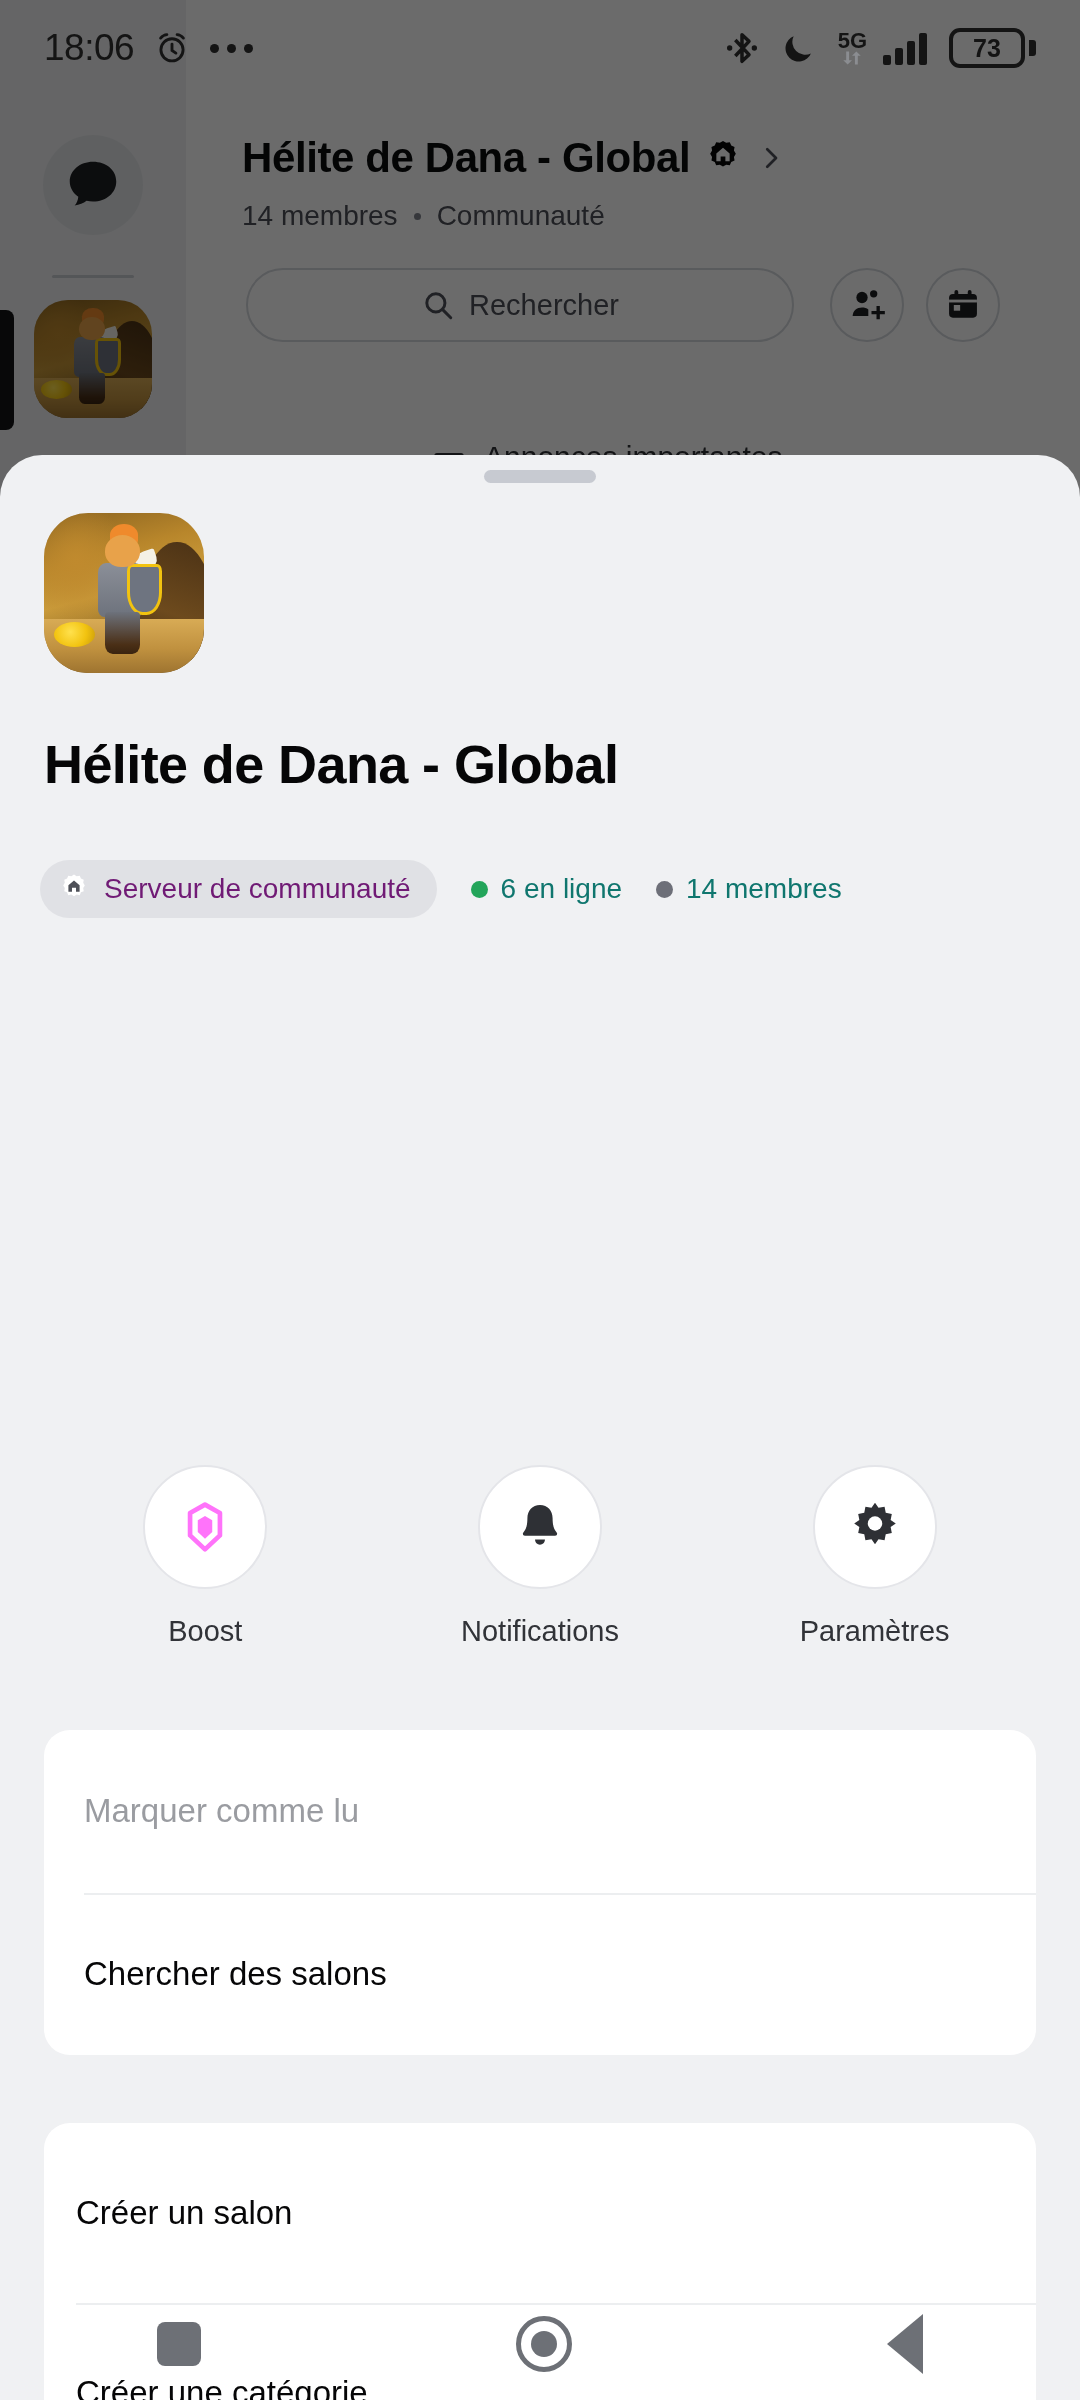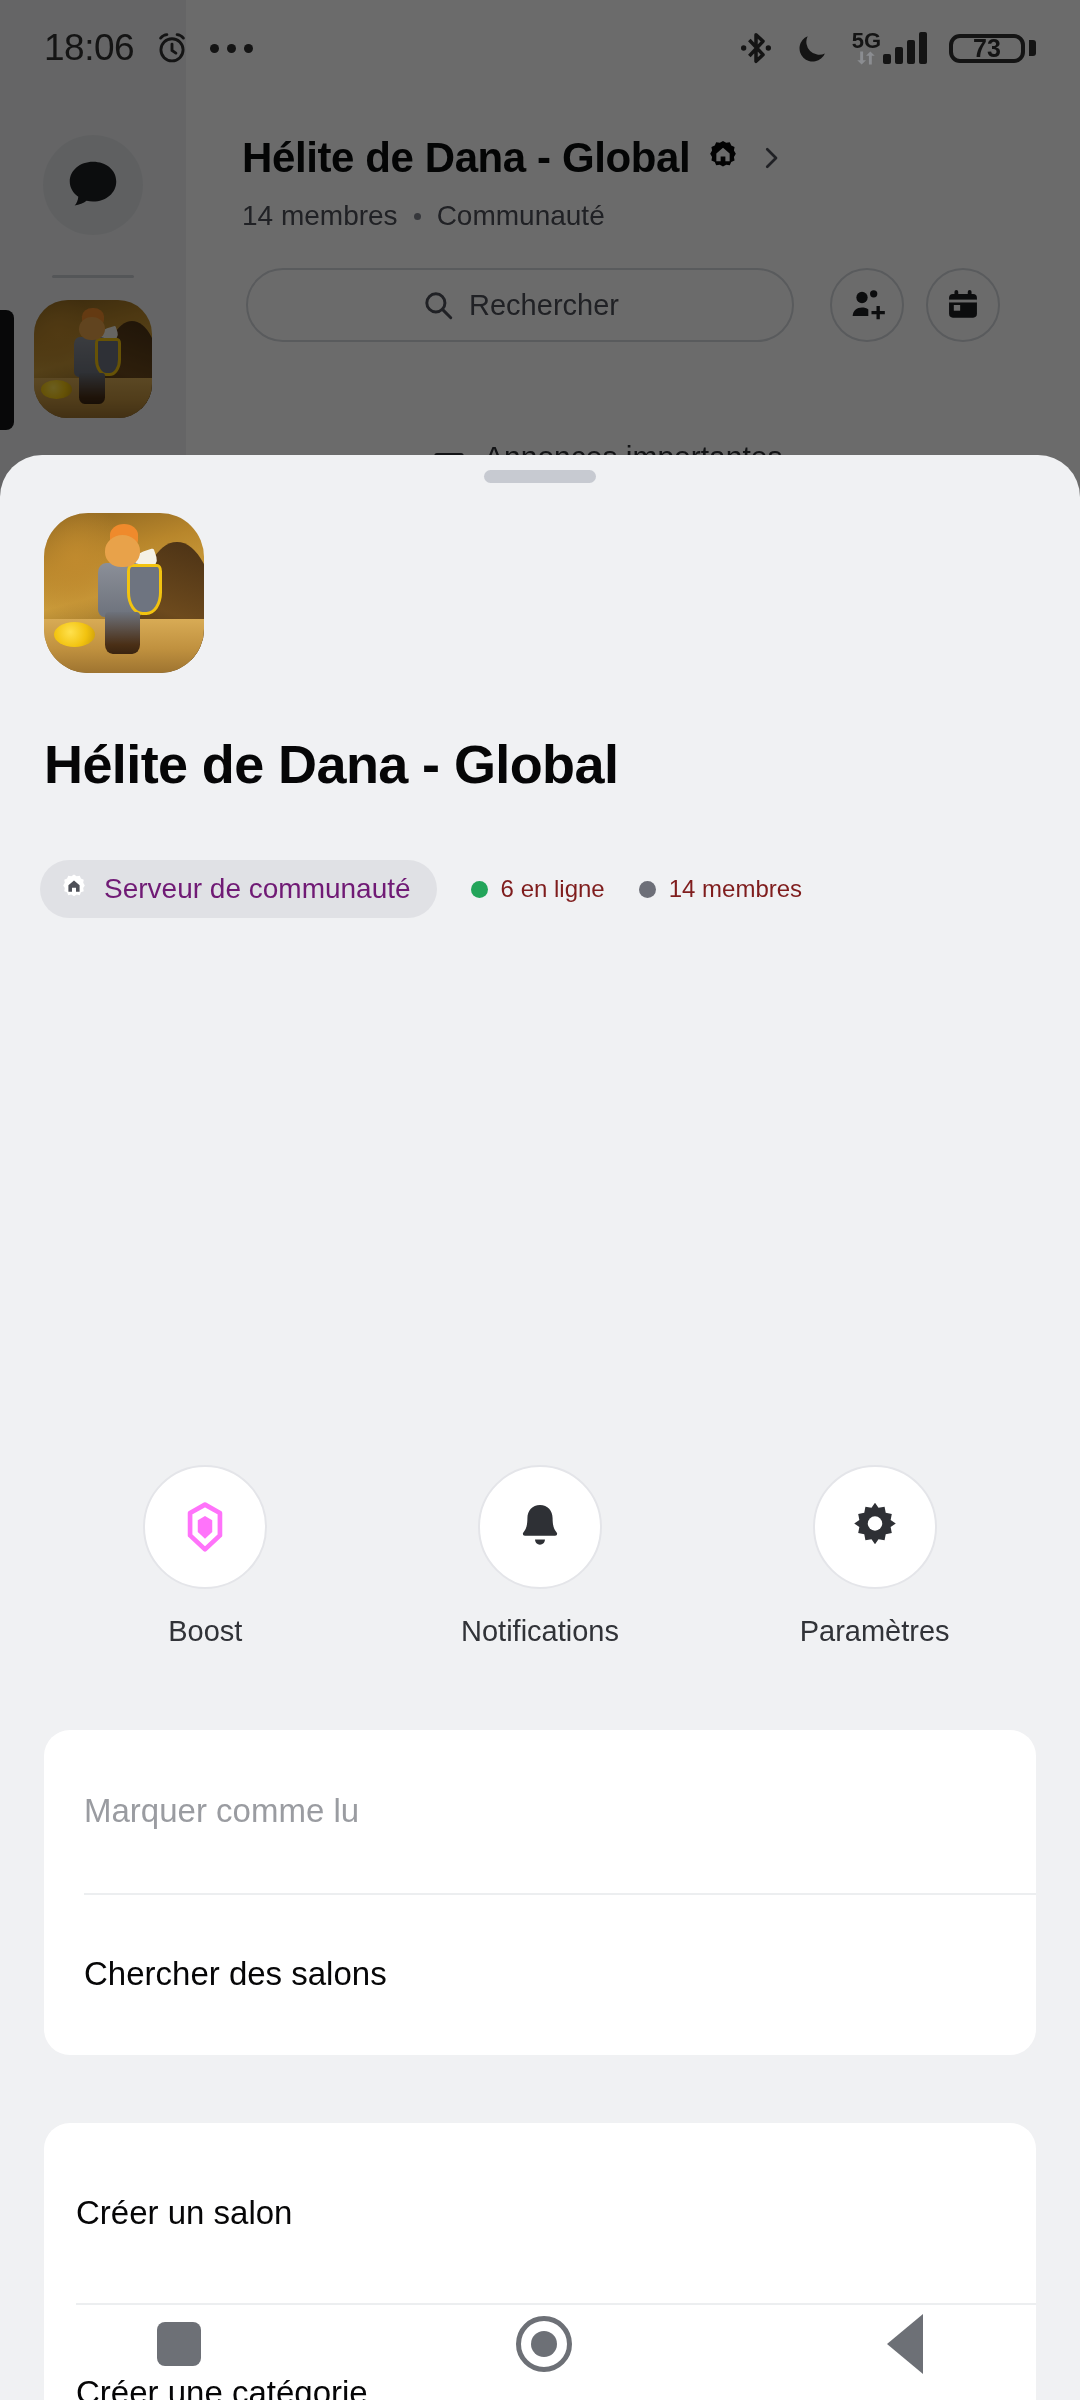--- a/index.html
+++ b/index.html
@@ -184,21 +184,21 @@
     display: flex; align-items: center; gap: 0;
   }
   .pill-community {
     display: flex; align-items: center; gap: 14px;
     background: #e0e1e5; border-radius: 30px;
     padding: 13px 26px 13px 18px;
     font-size: 28px; color: #701a75;
   }
   .stat {
     display: flex; align-items: center; gap: 13px;
-    font-size: 24px; color: #7f1d1d;
+    font-size: 28px; color: #0f766e;
     margin-left: 34px;
   }
   .stat .dot { width: 17px; height: 17px; border-radius: 50%; }
   .dot-online { background: #23a55a; }
   .dot-members { background: #6d6f78; }
 
   .actions {
     position: absolute; left: 0; top: 1010px;
     width: 1080px;
     display: flex; justify-content: space-around; align-items: flex-start;
@@ -279,32 +279,32 @@
   }
   .sb-left { display: flex; align-items: center; gap: 20px; }
   .sb-right { display: flex; align-items: center; gap: 22px; }
   .sb-clock { font-size: 37px; font-weight: 500; letter-spacing: -0.5px; }
   .sb-dots { display: flex; gap: 8px; align-items: center; }
   .sb-dots span { width: 9px; height: 9px; border-radius: 50%; background: #141414; }
   .battery {
     display: flex; align-items: center; gap: 4px;
   }
   .battery-body {
-    width: 76px; height: 29px;
+    width: 76px; height: 40px;
     border: 4px solid #141414; border-radius: 11px;
     display: flex; align-items: center; justify-content: center;
     font-size: 25px; font-weight: 600;
   }
   .battery-cap { width: 7px; height: 16px; background: #141414; border-radius: 0 3px 3px 0; }
   .net-label { font-size: 22px; font-weight: 700; line-height: 1; margin-bottom: -2px;}
   .bars { display: flex; align-items: flex-end; gap: 4px; height: 34px; }
   .bars i { display: block; width: 8px; background: #141414; border-radius: 2px; }
   .bars i:nth-child(1){height:10px;} .bars i:nth-child(2){height:17px;}
   .bars i:nth-child(3){height:24px;} .bars i:nth-child(4){height:32px;}
-  .signal-group { display: flex; align-items: flex-start; gap: 2px; }
+  .signal-group { display: flex; align-items: center; gap: 16px; }
   .five-g { display: flex; flex-direction: column; align-items: center; }
 </style>
 </head>
 <body>
 
 <div id="screen">
 
   <div class="bg-app">
 
     <div class="bg-rail">

